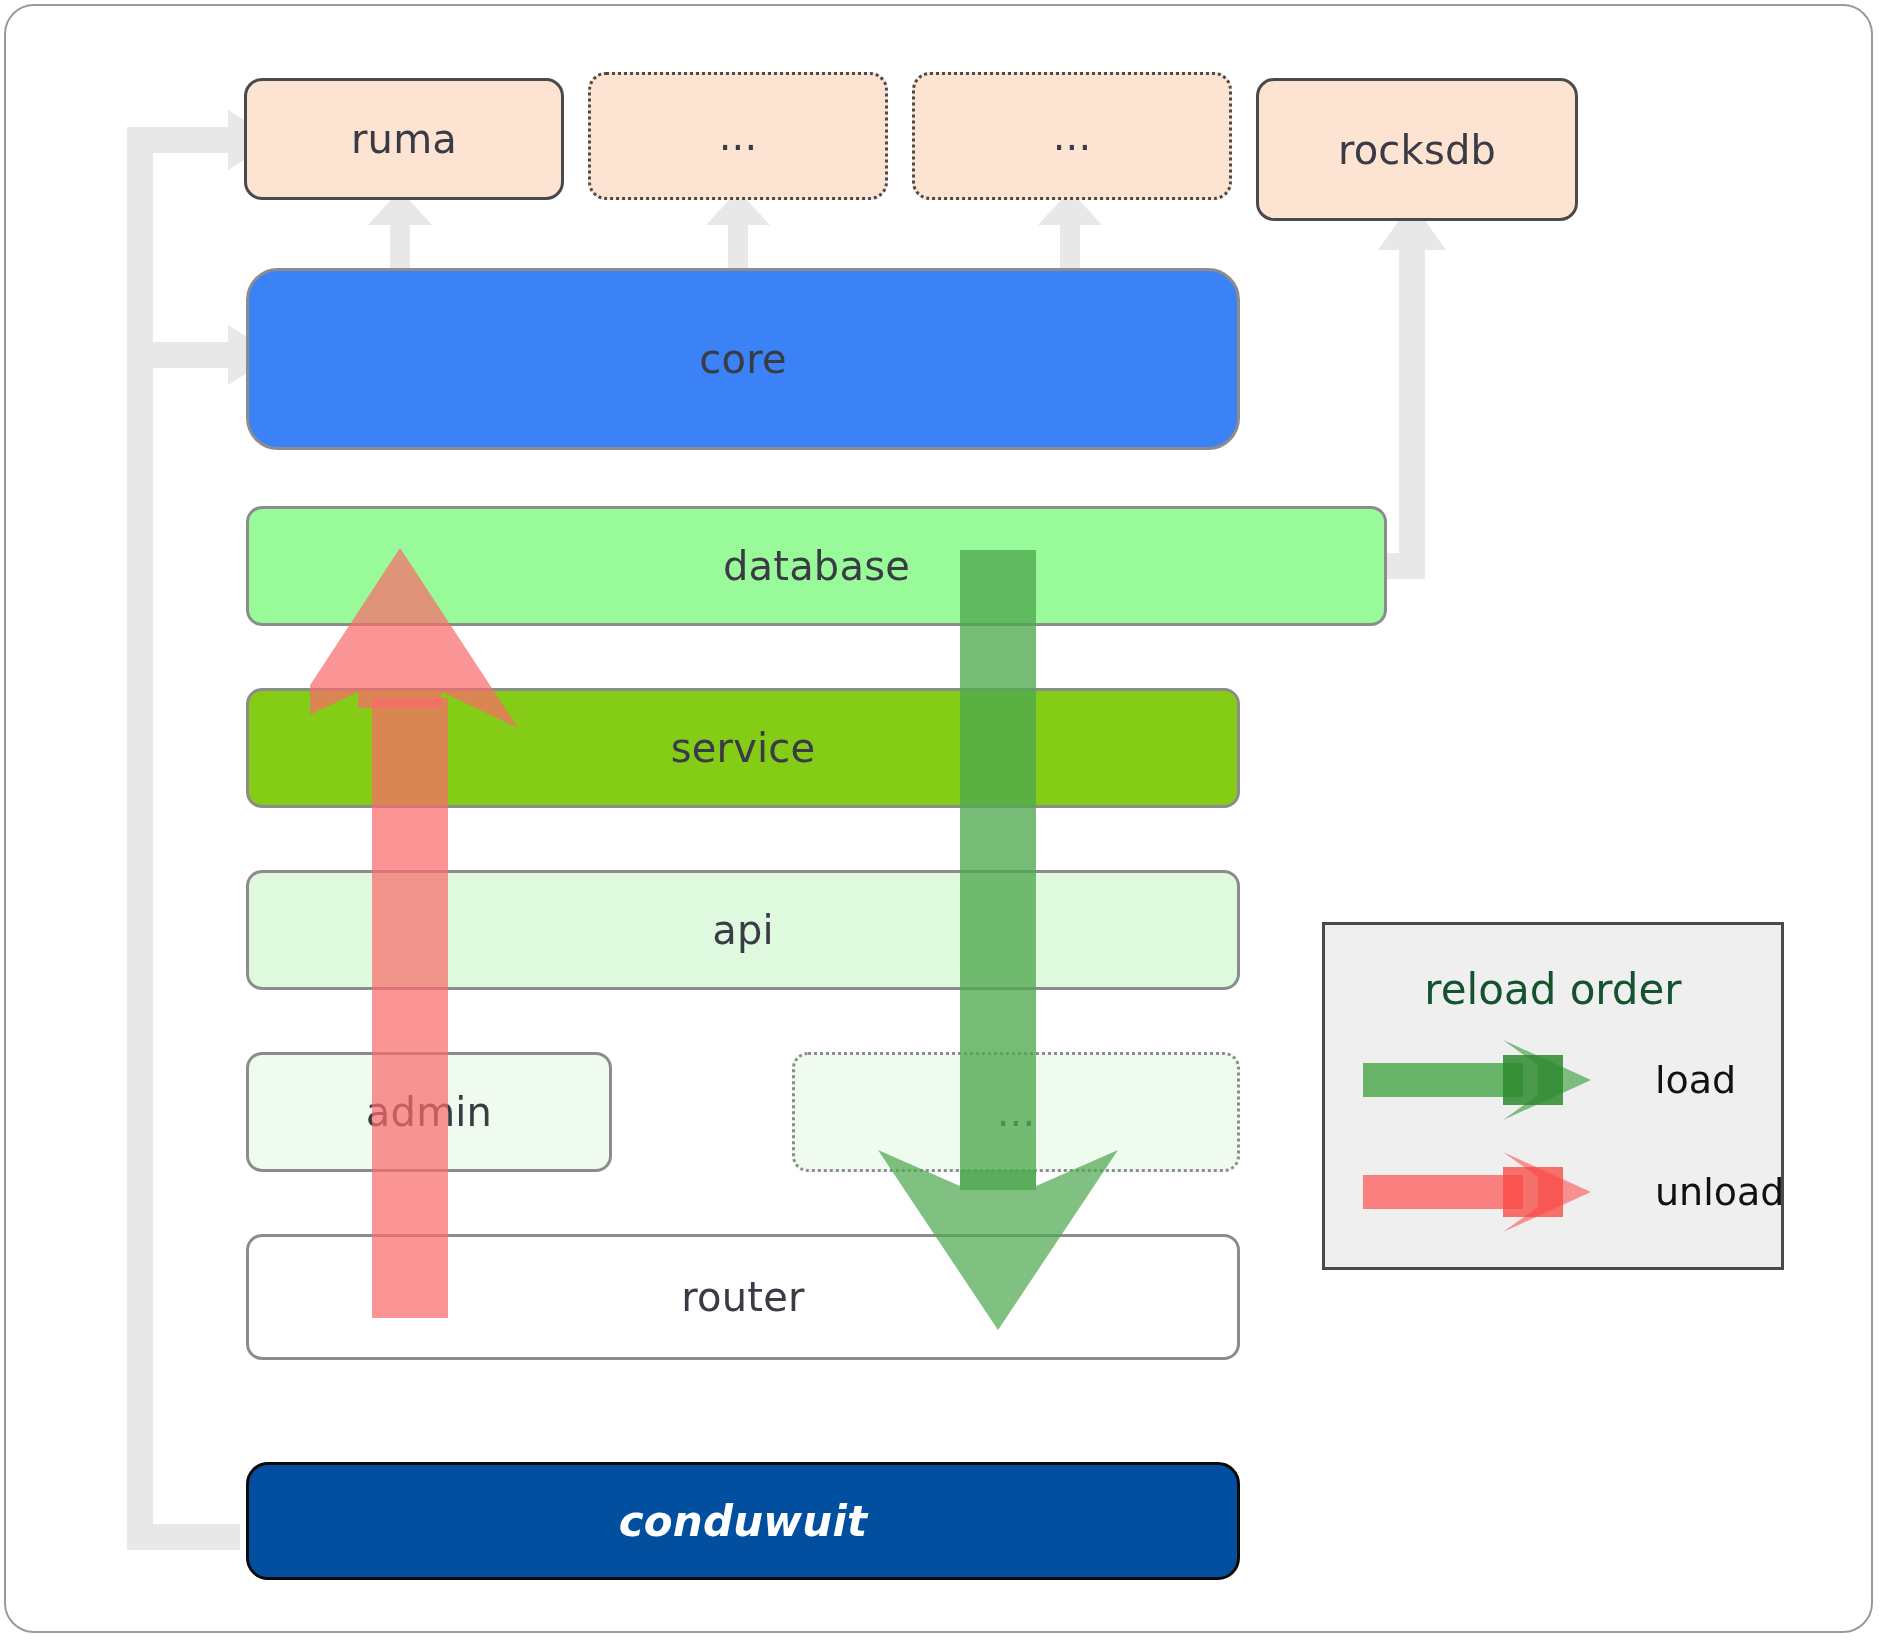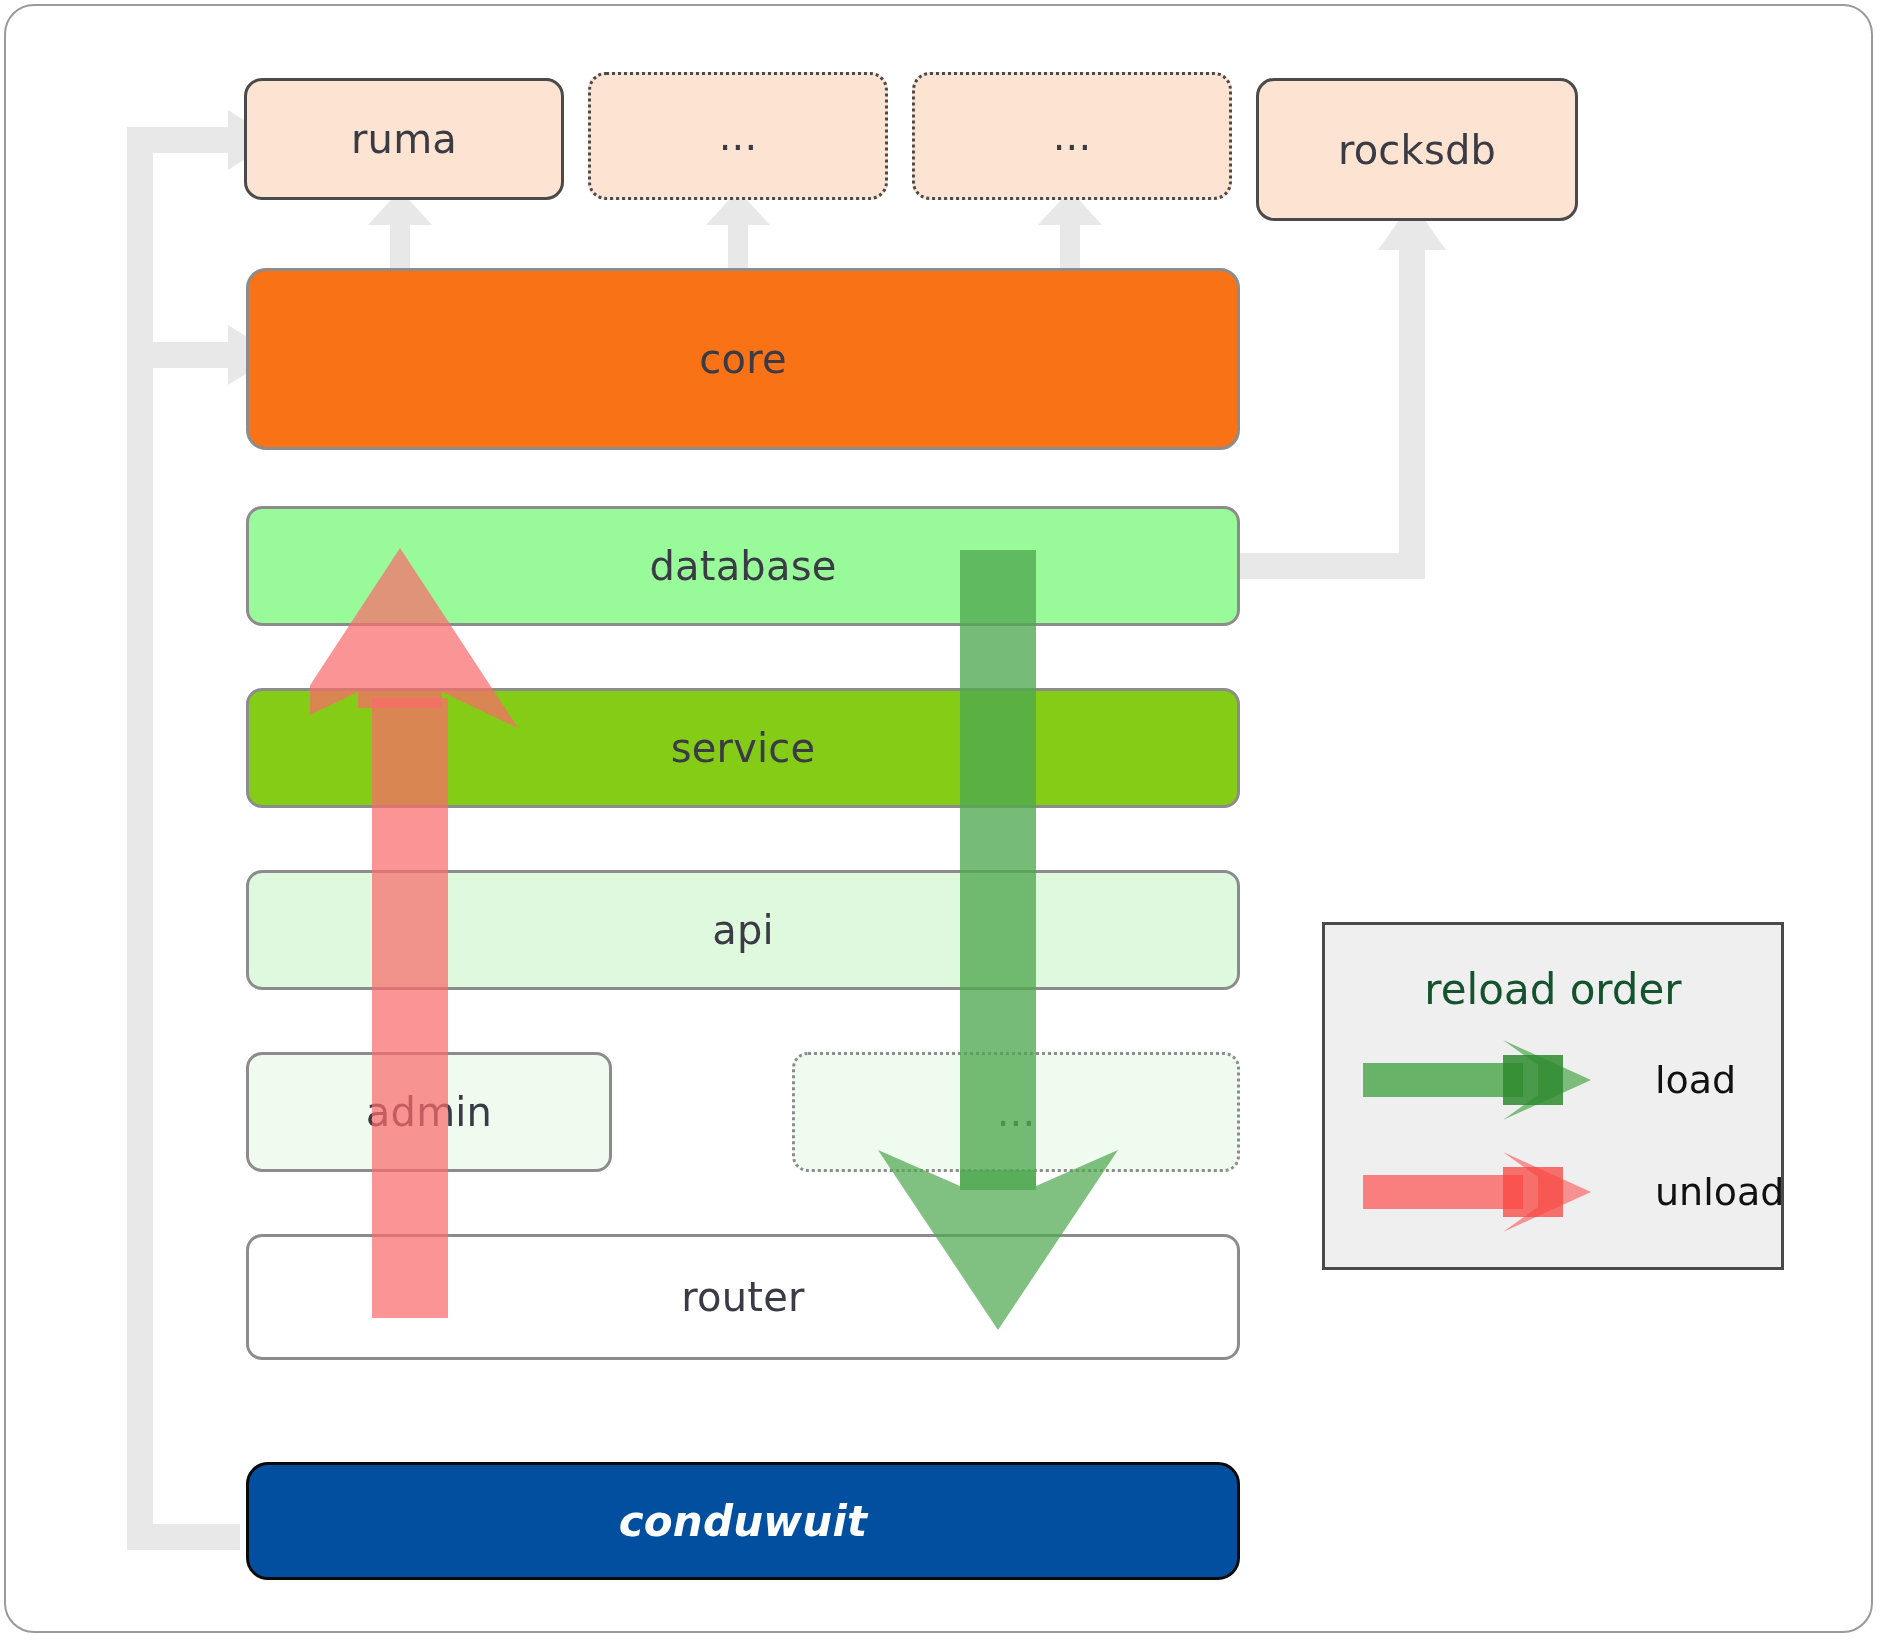--- a/index.html
+++ b/index.html
@@ -39,23 +39,23 @@
     background: #fde3d1;
     border: 3px solid #4a4a4a;
     border-radius: 18px;
   }
   .node.dep-dotted {
     background: #fde3d1;
     border: 3px dotted #4a4a4a;
     border-radius: 18px;
   }
   .node.core {
-    background: #f97316;
+    background: #3b82f6;
     border: 3px solid #8c8c8c;
-    border-radius: 20px;
+    border-radius: 32px;
   }
   .node.lvl-db   { background: #99fa99; border: 3px solid #8c8c8c; border-radius: 16px; }
   .node.lvl-svc  { background: #84cc16; border: 3px solid #8c8c8c; border-radius: 16px; }
   .node.lvl-api  { background: #def9de; border: 3px solid #8c8c8c; border-radius: 16px; }
   .node.lvl-adm  { background: #effbef; border: 3px solid #8c8c8c; border-radius: 16px; }
   .node.lvl-dots { background: #effbef; border: 3px dotted #8c8c8c; border-radius: 16px; }
   .node.router   { background: #ffffff; border: 3px solid #8c8c8c; border-radius: 16px; }
   .node.app {
     background: #014f9e;
     border: 3px solid #0a0a0a;
@@ -112,21 +112,21 @@
   <div class="node dep" style="left:244px;top:78px;width:320px;height:122px;">ruma</div>
 
   <div class="node dep-dotted" style="left:588px;top:72px;width:300px;height:128px;">...</div>
 
   <div class="node dep-dotted" style="left:912px;top:72px;width:320px;height:128px;">...</div>
 
   <div class="node dep" style="left:1256px;top:78px;width:322px;height:143px;">rocksdb</div>
 
   <div class="node core" style="left:246px;top:268px;width:994px;height:182px;">core</div>
 
-  <div class="node lvl-db" style="left:246px;top:506px;width:994px;height:120px;">database</div>
+  <div class="node lvl-db" style="left:246px;top:506px;width:1141px;height:120px;">database</div>
 
   <div class="node lvl-svc" style="left:246px;top:688px;width:994px;height:120px;">service</div>
 
   <div class="node lvl-api" style="left:246px;top:870px;width:994px;height:120px;">api</div>
 
   <div class="node lvl-adm" style="left:246px;top:1052px;width:366px;height:120px;">admin</div>
 
   <div class="node lvl-dots" style="left:792px;top:1052px;width:448px;height:120px;">...</div>
 
   <div class="node router" style="left:246px;top:1234px;width:994px;height:126px;">router</div>

